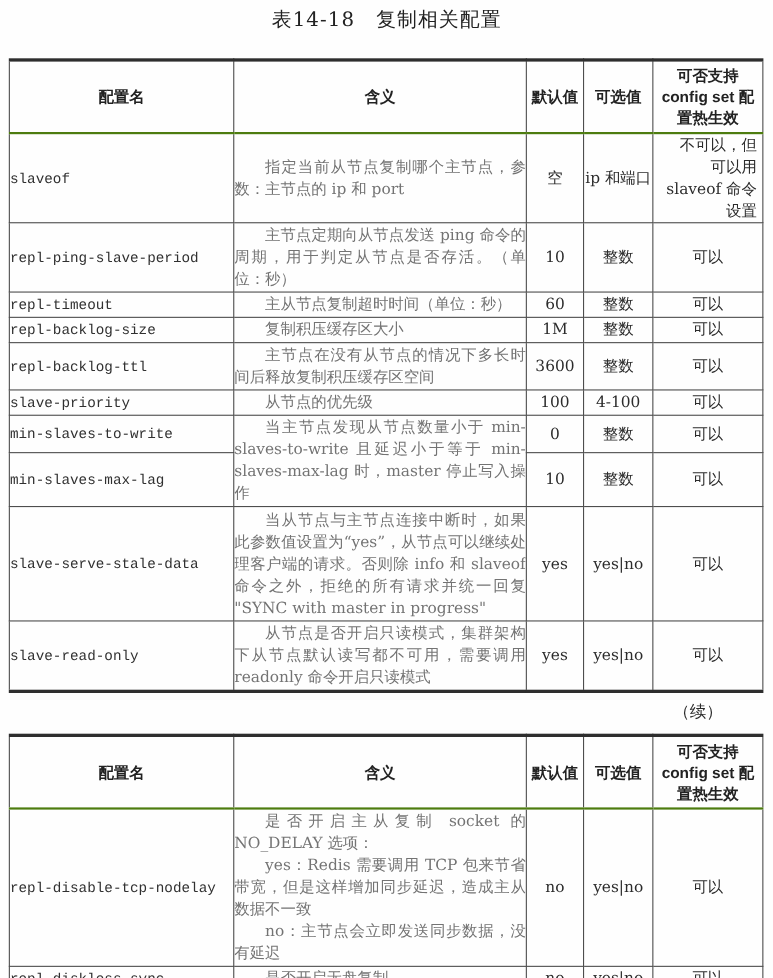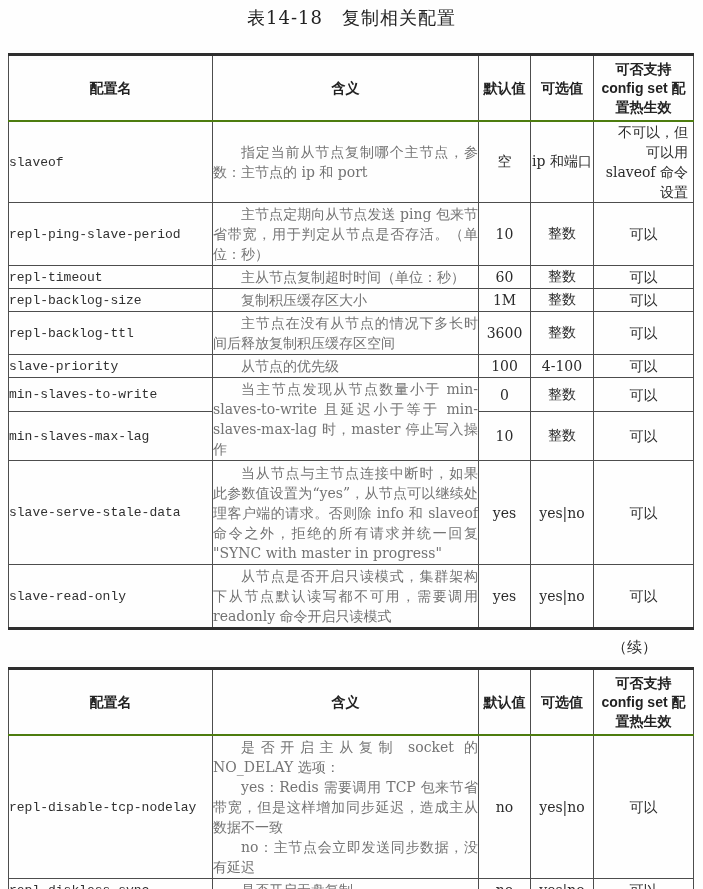--- a/index.html
+++ b/index.html
@@ -77,21 +77,21 @@
         <p>指定当前从节点复制哪个主节点，参数：主节点的 ip 和 port</p>
       </td>
       <td class="dflt">空</td>
       <td class="opts">ip 和端口</td>
       <td class="hot wrapped">不可以，但可以用 slaveof 命令设置</td>
     </tr>
 
     <tr style="height:42px;">
       <td class="cname">repl-ping-slave-period</td>
       <td class="mean">
-        <p>主节点定期向从节点发送 ping 包来节省带宽，用于判定从节点是否存活。（单位：秒）</p>
+        <p>主节点定期向从节点发送 ping 命令的周期，用于判定从节点是否存活。（单位：秒）</p>
       </td>
       <td class="dflt">10</td>
       <td class="opts">整数</td>
       <td class="hot">可以</td>
     </tr>
 
     <tr style="height:18px;padding-left:22px;">
       <td class="cname">repl-timeout</td>
       <td class="mean">
         <p>主从节点复制超时时间（单位：秒）</p>

